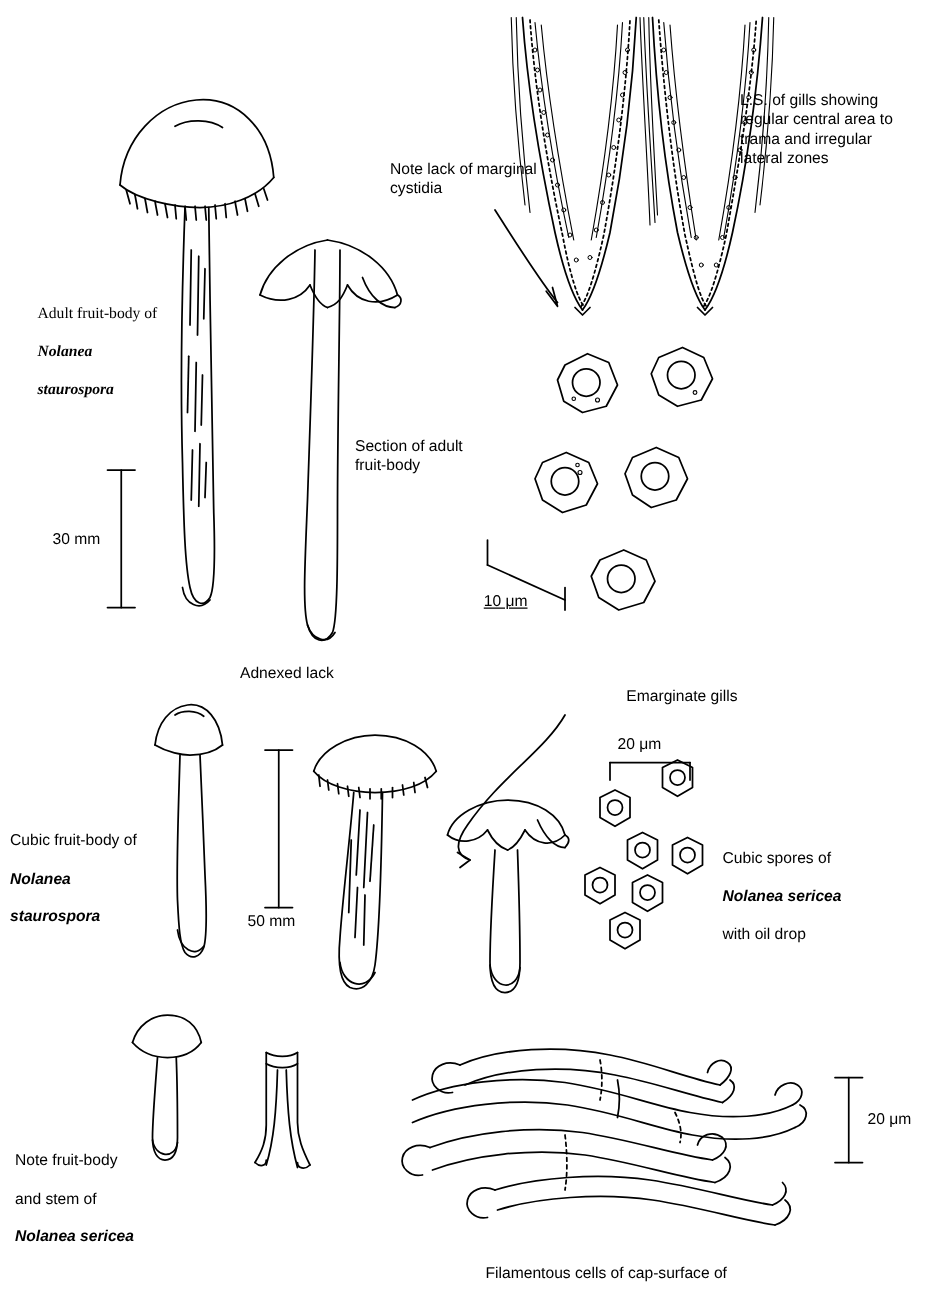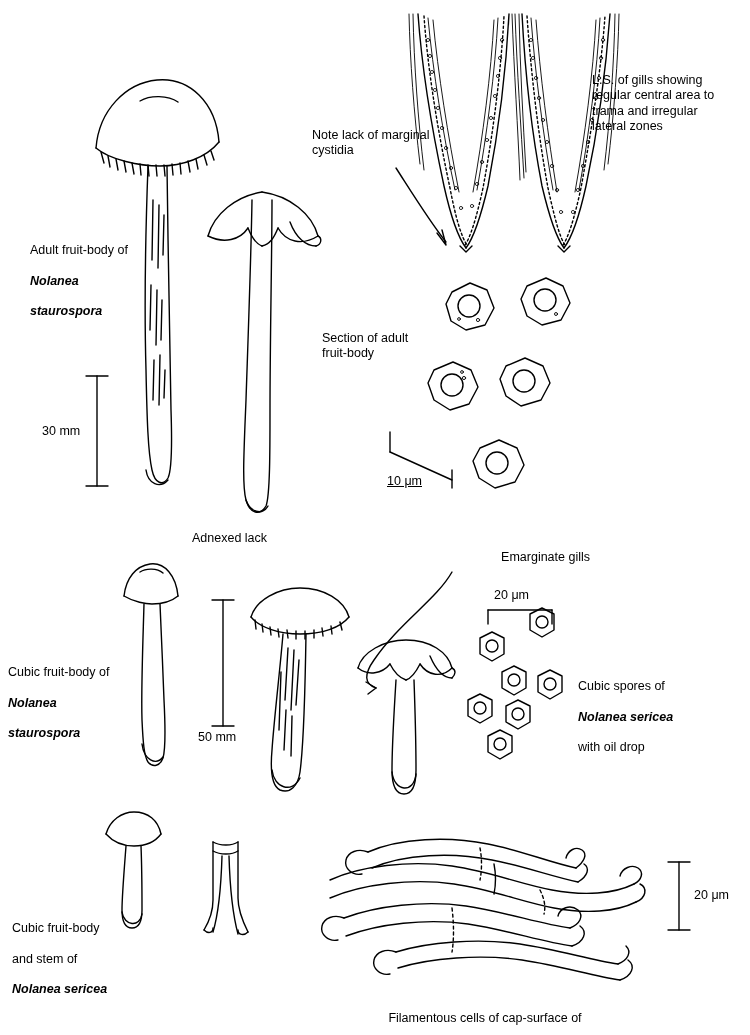--- a/index.html
+++ b/index.html
@@ -337,27 +337,27 @@
       </g>
 
       <g>
         <path d="M668,862 L690,862"></path>
         <path d="M679,862 L679,930"></path>
         <path d="M668,930 L690,930"></path>
       </g>
     </g>
   </svg>
 
-  <div class="lbl left" style="left:30px; top:228px; width:140px;">
+  <div class="lbl left" style="left:30px; top:228px; width:140px;font-family:Liberation Serif, serif;">
     <span>Adult fruit-body of</span><br>
     <span class="sp">Nolanea</span><br>
     <span class="sp">staurospora</span>
   </div>
 
-  <div class="lbl left" style="left:284px; top:331px; width:130px;margin-left:38px;">Section  of  adult
+  <div class="lbl left" style="left:284px; top:350px; width:130px;">Section  of  adult
 fruit-body</div>
 
   <div class="lbl left" style="left:192px; top:531px; width:140px;">Adnexed lack</div>
 
   <div class="lbl left" style="left:296px; top:128px; width:150px;margin-left:16px;">Note lack of marginal
 cystidia</div>
 
   <div class="lbl left" style="left:592px; top:73px; width:160px;">L.S. of gills showing
 regular central area to
 trama and irregular
@@ -381,21 +381,21 @@
   <div class="lbl left" style="left:494px; top:588px; width:70px;">20 μm</div>
 
   <div class="lbl left" style="left:578px; top:664px; width:160px;">
     <span>Cubic  spores  of</span><br>
     <span class="sp">Nolanea sericea</span><br>
     <span>with  oil  drop</span>
   </div>
 
 
   <div class="lbl left" style="left:12px; top:906px; width:150px;">
-    <span>Cubic fruit-body</span><br>
+    <span>Note fruit-body</span><br>
     <span>and  stem  of</span><br>
     <span class="sp">Nolanea  sericea</span>
   </div>
 
   <div class="lbl left" style="left:694px; top:888px; width:60px;">20 μm</div>
 
   <div class="lbl center" style="left:330px; top:996px; width:310px;">
     <span>Filamentous  cells  of  cap-surface  of</span><br>
     
   </div>

